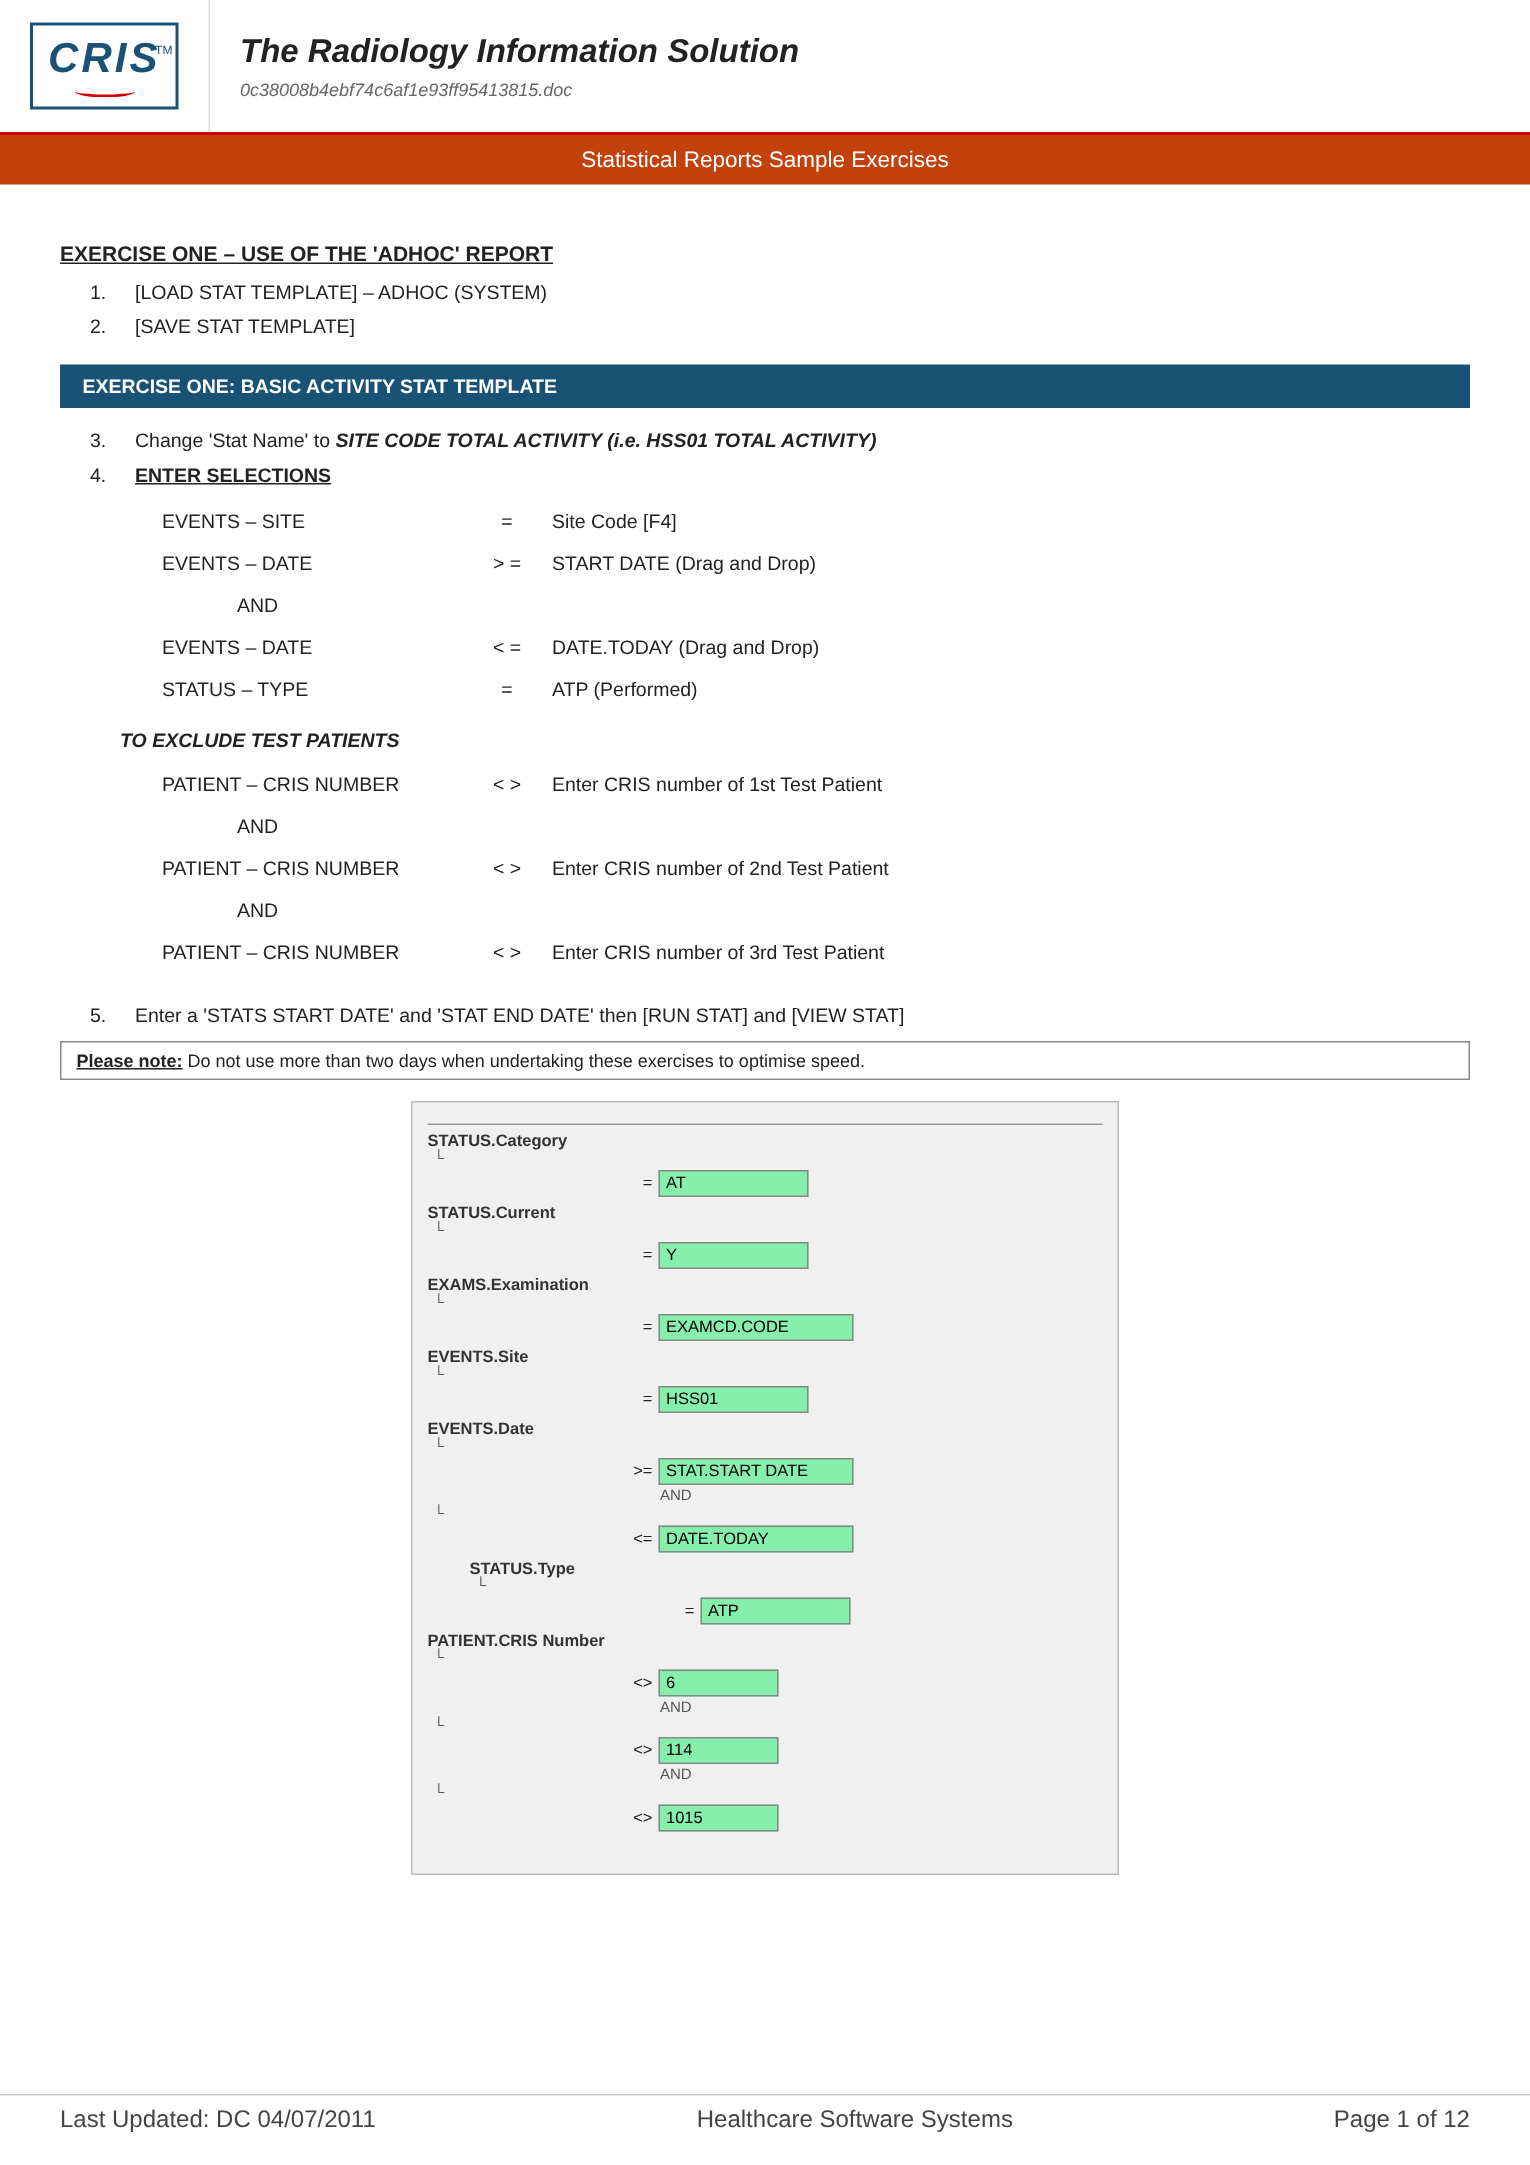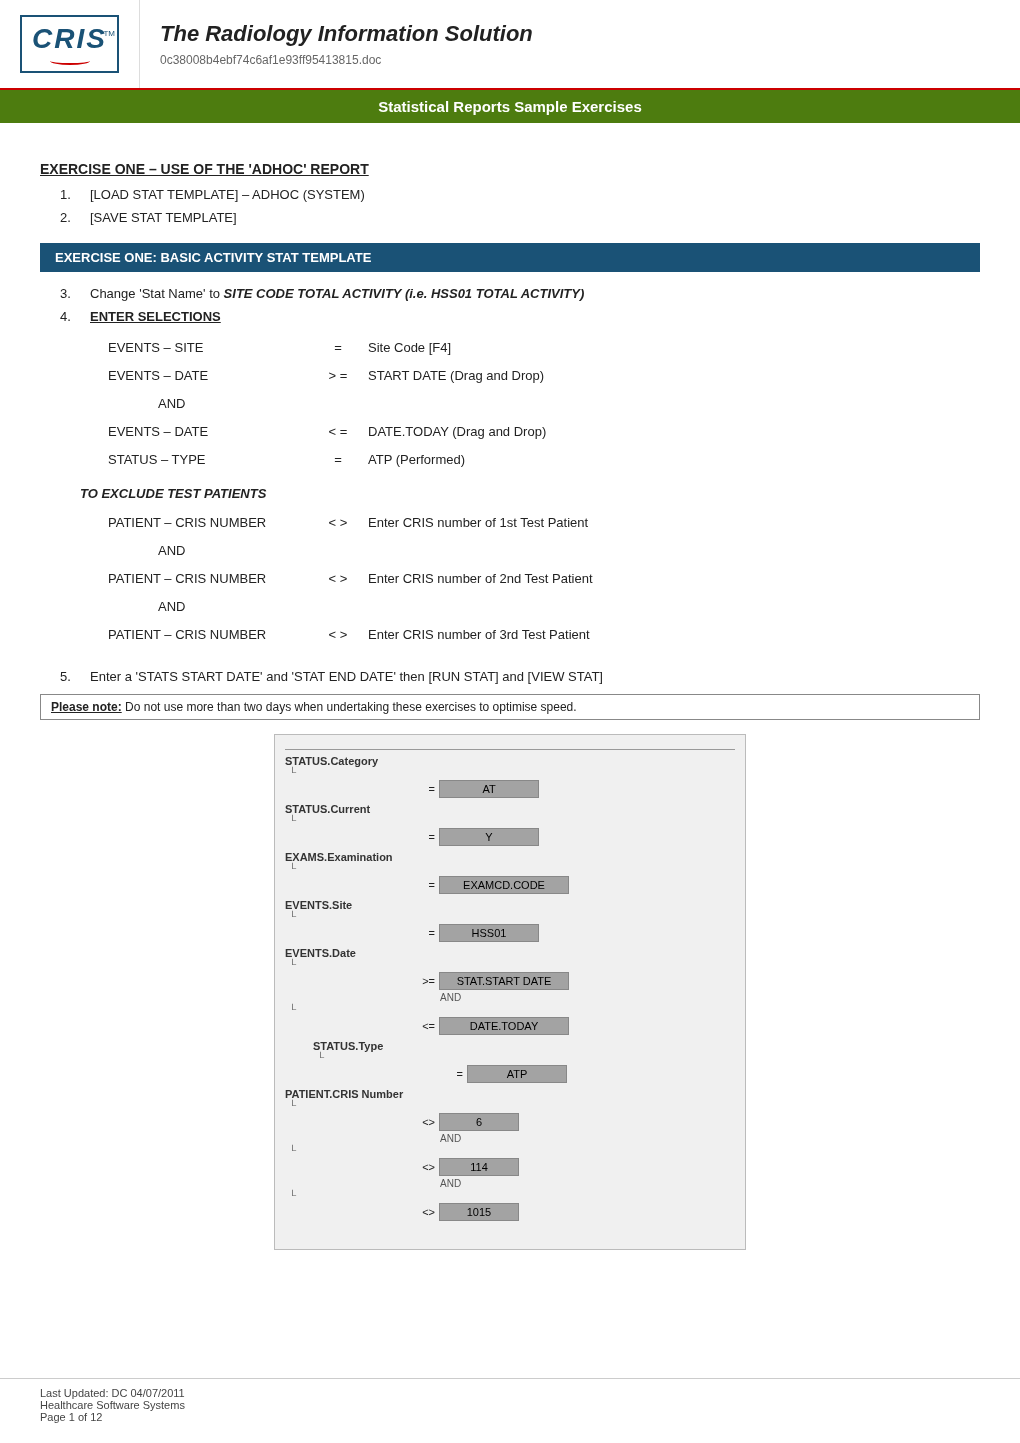--- a/index.html
+++ b/index.html
@@ -67,30 +67,31 @@
     .header-title {
       font-size: 22px;
       font-style: italic;
       font-weight: bold;
       color: #222;
       margin-bottom: 6px;
     }
     .header-doc {
       font-size: 12px;
       color: #666;
+      font-style: italic;
     }
 
     
     .main-title-bar {
-      background: #4d7c0f;
+      background: #c2410c;
       color: #fff;
       text-align: center;
       padding: 8px 20px;
       font-size: 15px;
-      font-weight: bold;
+      font-weight: normal;
       margin: 0;
     }
 
     
     .content {
       padding: 20px 40px;
     }
 
     
     .exercise-header {
@@ -197,25 +198,24 @@
       border-top: 1px solid #999;
       margin: 4px 0;
     }
     .sc-input-row {
       display: flex;
       align-items: center;
       margin: 2px 0 2px 130px;
     }
     .sc-input {
       border: 1px solid #888;
-      background: #a3a3a3;
+      background: #86efac;
       padding: 1px 4px;
       font-size: 11px;
       height: 18px;
-      text-align: center;
     }
     .sc-op {
       font-size: 11px;
       margin-right: 4px;
       min-width: 20px;
       text-align: right;
     }
     .sc-and-row {
       margin-left: 155px;
       font-size: 10px;
@@ -231,25 +231,24 @@
 
     
     .footer {
       position: absolute;
       bottom: 20px;
       left: 0;
       right: 0;
       display: flex;
       justify-content: space-between;
       padding: 0 40px;
-      font-size: 11px;
+      font-size: 16px;
       color: #444;
       border-top: 1px solid #ccc;
       padding-top: 8px;
-      flex-direction: column;
     }
 
     .step5-full {
       font-size: 13px;
       margin: 10px 0 10px 0;
     }
   </style>
 </head>
 <body>
 

